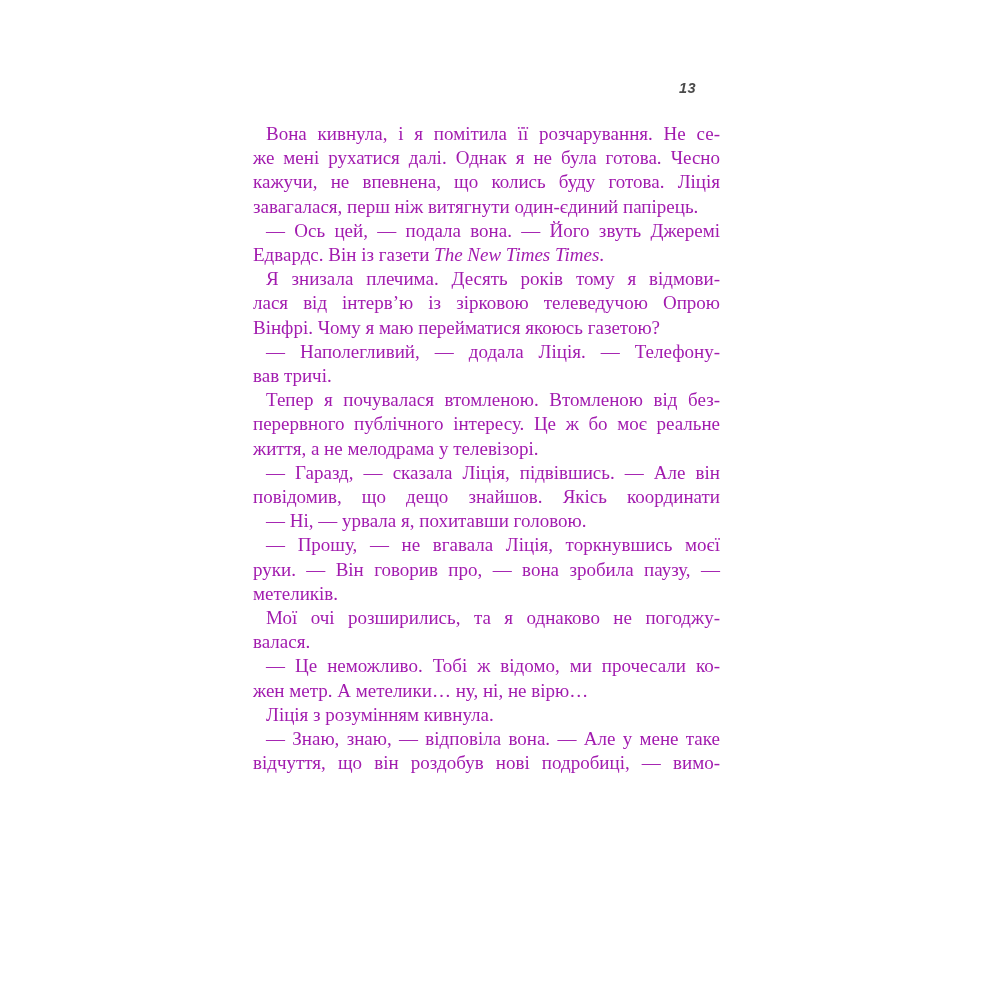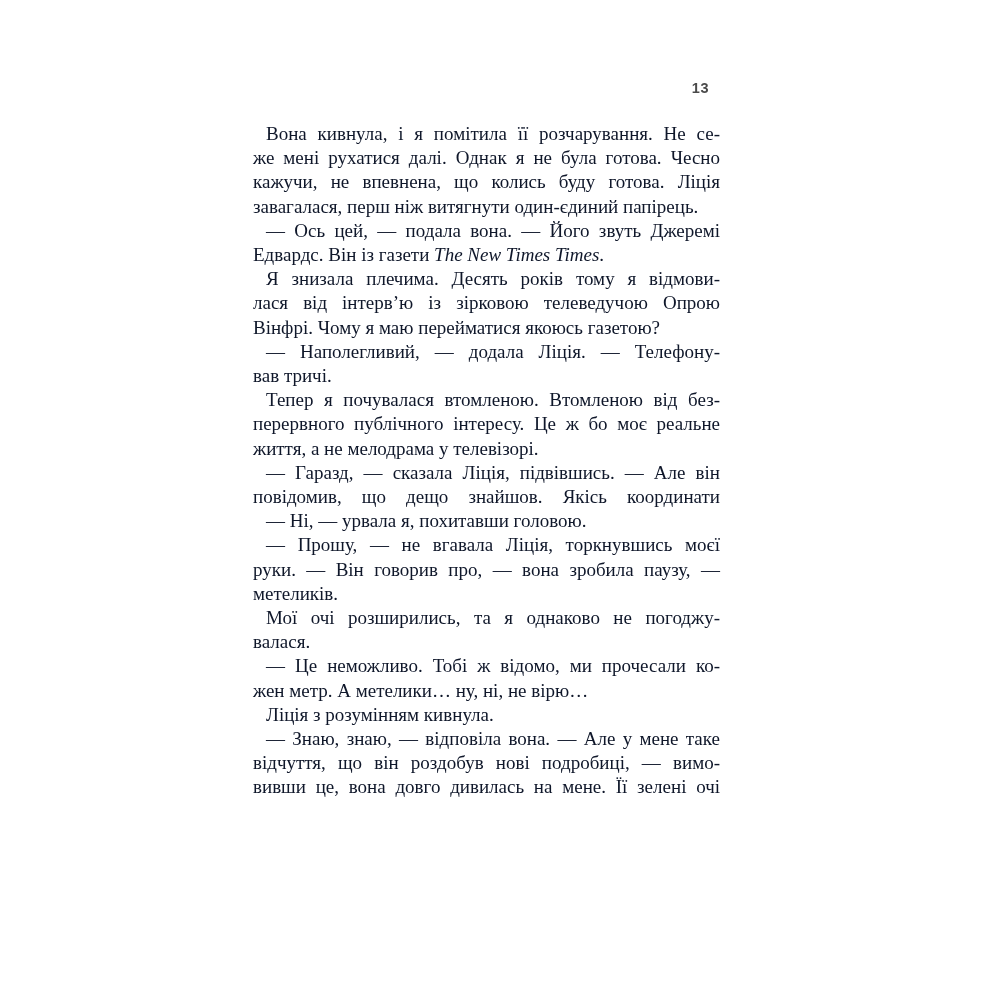--- a/index.html
+++ b/index.html
@@ -13,35 +13,36 @@
     height: 1000px;
     background: #ffffff;
     overflow: hidden;
     font-family: "Liberation Serif", "DejaVu Serif", serif;
   }
   .folio {
     position: absolute;
     top: 80px;
     left: 679px;
     width: 30px;
-    text-align: right;
+    text-align: left;
     font-family: "Liberation Sans", "DejaVu Sans", sans-serif;
     font-weight: 700;
     font-size: 14.5px;
     letter-spacing: 0.5px;
     color: #4a4a4a;
+    font-style: italic;
   }
   .text-block {
     position: absolute;
     top: 122px;
     left: 253px;
     width: 467px;
     font-size: 19px;
     line-height: 24.2px;
-    color: #0f172a;
+    color: #a21caf;
   }
   .line {
     text-align: justify;
     text-align-last: justify;
   }
   .line.para-end {
     text-align-last: left;
   }
   .line.indent {
     text-indent: 13px;
@@ -76,15 +77,14 @@
       <div class="line indent">— Прошу, — не вгавала Ліція, торкнувшись моєї</div>
       <div class="line">руки. — Він говорив про, — вона зробила паузу, —</div>
       <div class="line para-end">метеликів.</div>
       <div class="line indent">Мої очі розширились, та я однаково не погоджу-</div>
       <div class="line para-end">валася.</div>
       <div class="line indent">— Це неможливо. Тобі ж відомо, ми прочесали ко-</div>
       <div class="line para-end">жен метр. А метелики… ну, ні, не вірю…</div>
       <div class="line indent para-end">Ліція з розумінням кивнула.</div>
       <div class="line indent">— Знаю, знаю, — відповіла вона. — Але у мене таке</div>
       <div class="line">відчуття, що він роздобув нові подробиці, — вимо-</div>
-      <div class="line">вивши це, вона довго дивилась на мене. Її зелені очі</div>
     </div>
 </div>
 
 </body></html>

